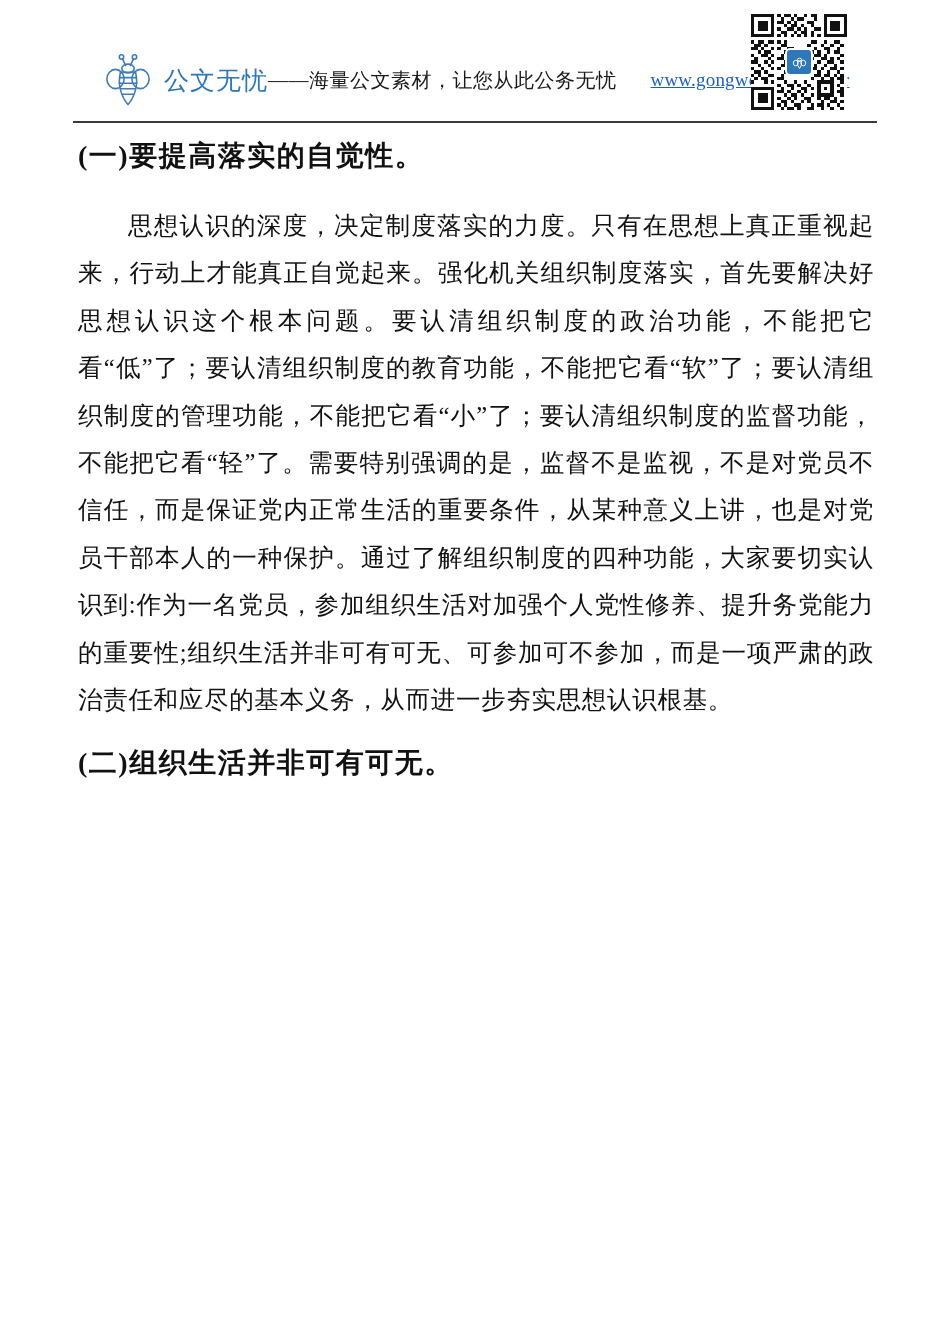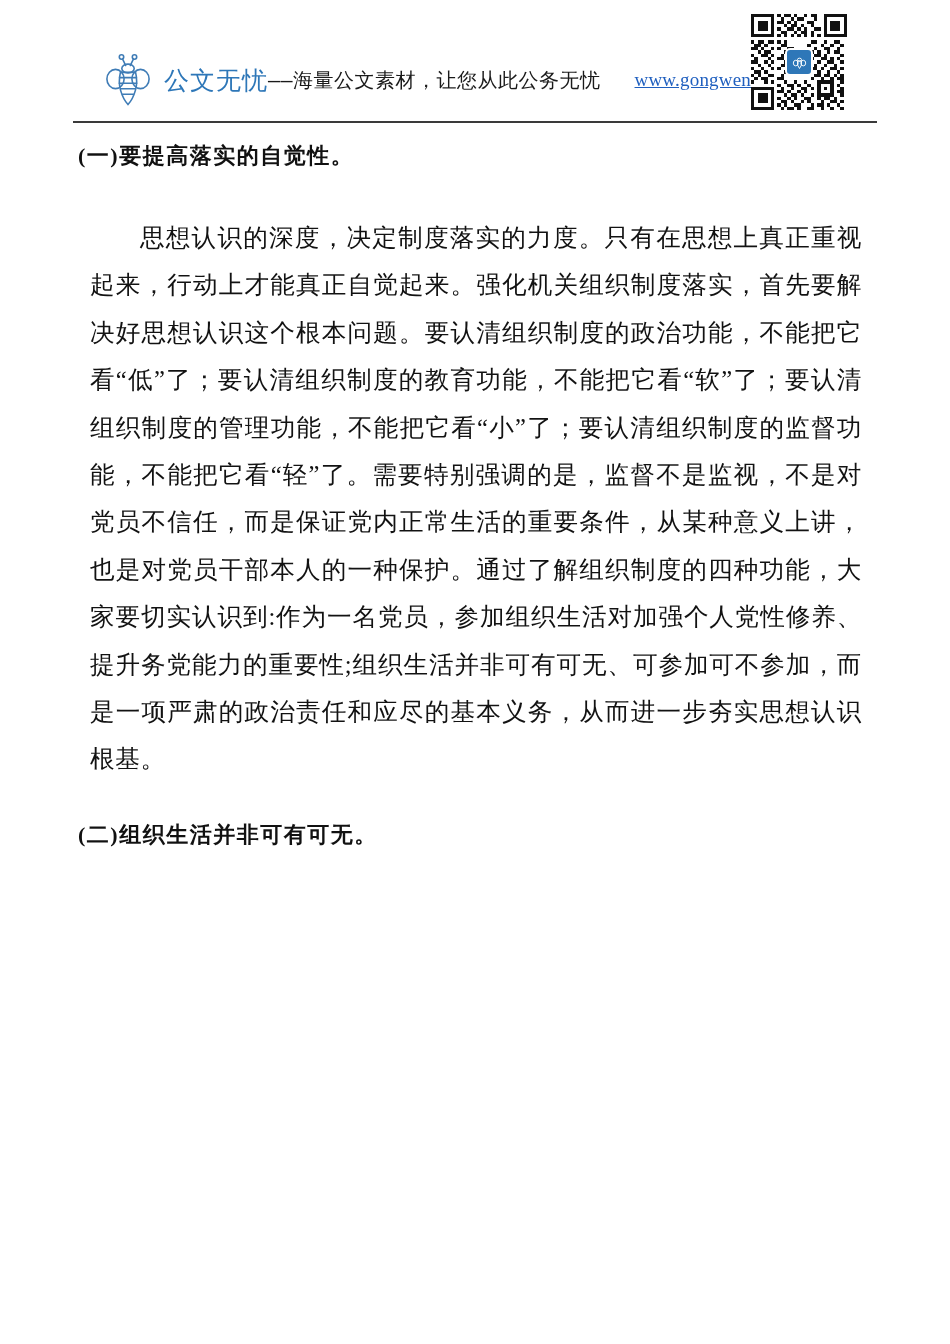--- a/index.html
+++ b/index.html
@@ -50,21 +50,21 @@
 
   .brand-name {
     font-family: "Liberation Serif", "DejaVu Serif", serif;
     font-size: 25px;
     color: #2e77b8;
     letter-spacing: 1px;
     white-space: nowrap;
   }
 
   .brand-tagline {
-    font-family: Liberation Mono, monospace;
+    font-family: Liberation Serif, serif;
     font-size: 20px;
     color: #1a1a1a;
     white-space: nowrap;
     letter-spacing: 0.5px;
   }
 
   .brand-url {
     font-family: "Liberation Serif", "DejaVu Serif", serif;
     font-size: 19px;
     color: #1f5fbf;
@@ -110,35 +110,35 @@
   
   .content {
     position: absolute;
     left: 78px;
     top: 132px;
     width: 796px;
   }
 
   .sec-heading {
     font-family: "Liberation Serif", "DejaVu Serif", serif;
-    font-size: 22px;
+    font-size: 28px;
     line-height: 48px;
     color: #111111;
     margin: 0;
     padding: 0;
     letter-spacing: 1.5px;
     white-space: nowrap;
   }
 
   .body-para {
     font-family: "Liberation Serif", "DejaVu Serif", serif;
     font-size: 24.6px;
     line-height: 47.4px;
     color: #121212;
-    margin: 12px;
+    margin: 0;
     text-align: justify;
     text-align-last: left;
     text-justify: inter-ideograph;
     letter-spacing: 0.6px;
     text-indent: 50px;
     word-break: break-all;
   }
 
   .gap-a { height: 22px; }
   .gap-b { height: 16px; }

